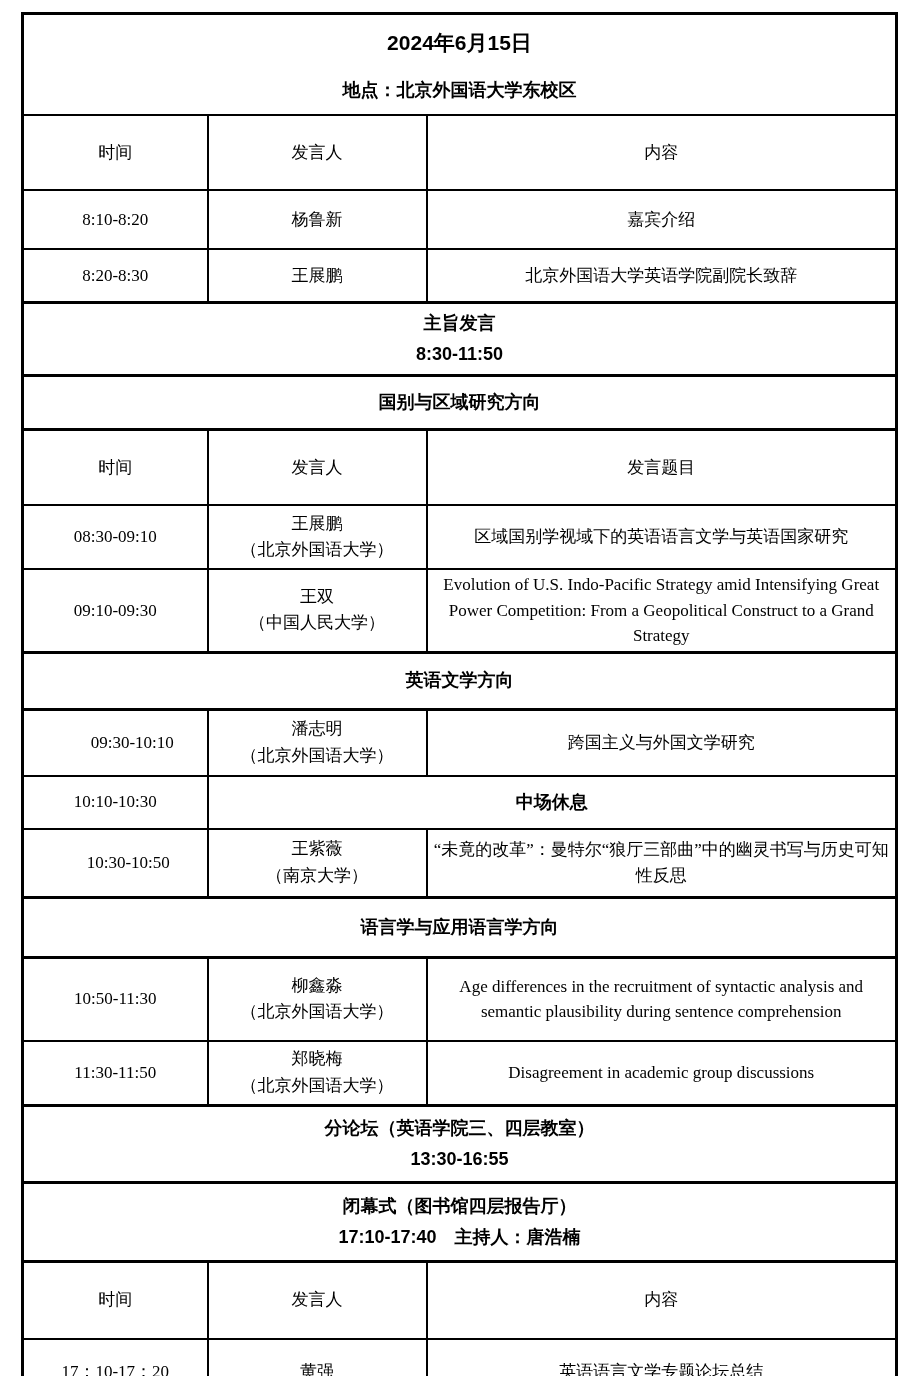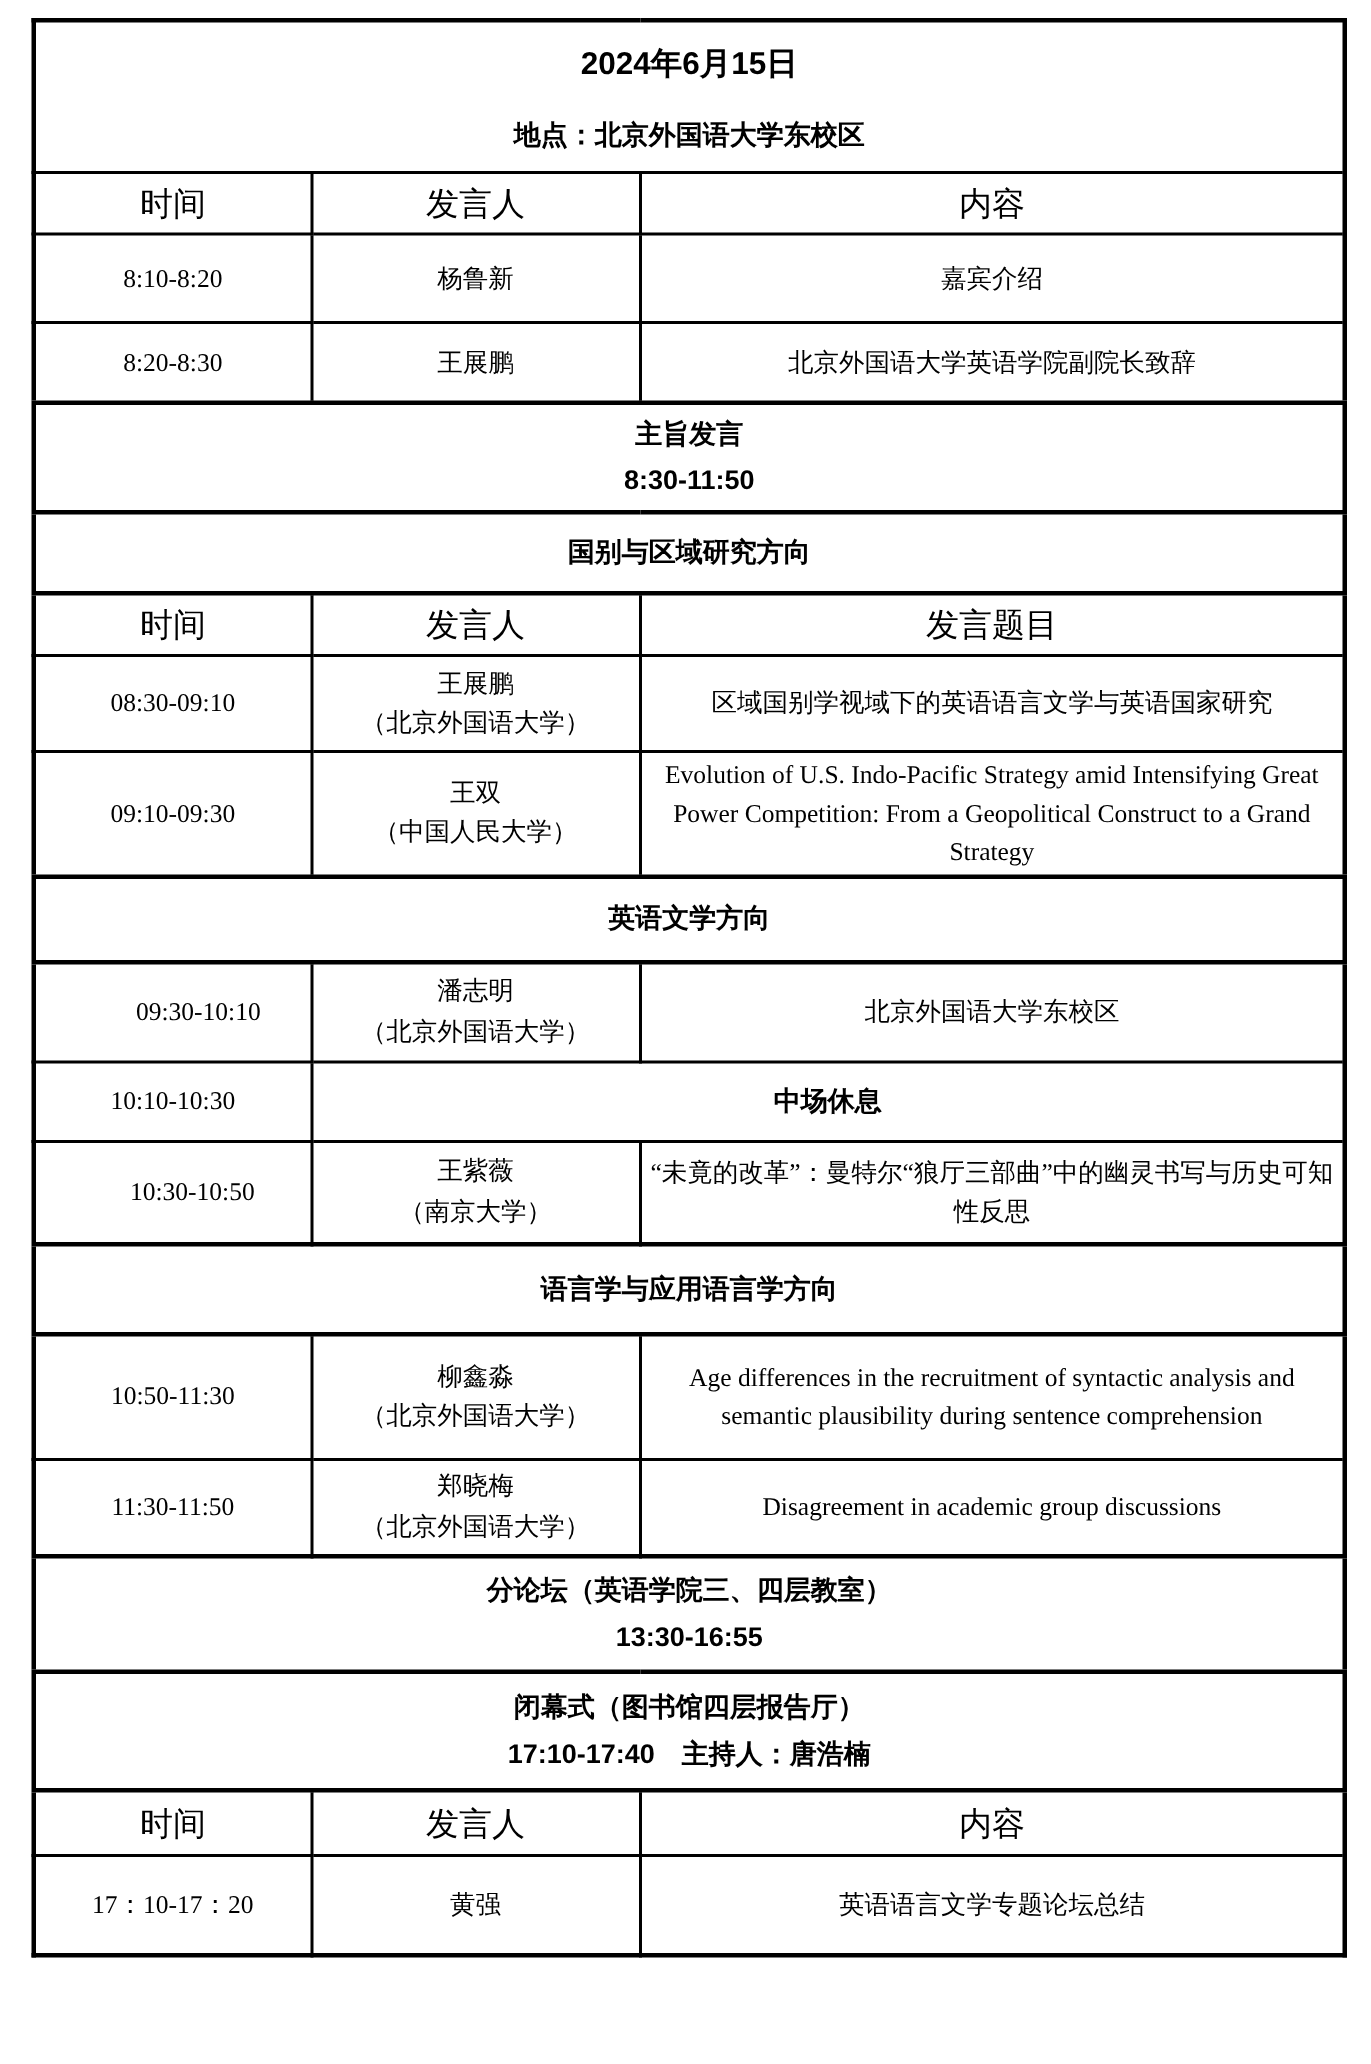--- a/index.html
+++ b/index.html
@@ -49,22 +49,22 @@
     margin: 10px 0 18px 0;
   }
   .loc-line {
     font-size: 18px;
     margin: 0 0 8px 0;
   }
   .banner-line {
     margin: 4px 0;
   }
   td.col-header {
-    font-size: 22px;
-    padding: 3px 6px;
+    font-size: 17px;
+    padding: 20px 6px;
   }
   td.break-cell {
     font-family: "Liberation Sans", sans-serif;
     font-weight: bold;
     font-size: 18px;
   }
   .speaker-line, .affil-line {
     line-height: 1.55;
   }
 </style>
@@ -141,21 +141,21 @@
     <tr>
       <td colspan="3" class="banner" style="height:50px;">英语文学方向</td>
     </tr>
 
     <tr>
       <td style="height:60px;padding-left:40px;">09:30-10:10</td>
       <td>
         <div class="speaker-line">潘志明</div>
         <div class="affil-line">（北京外国语大学）</div>
       </td>
-      <td>北京外国语大学东校区</td>
+      <td>跨国主义与外国文学研究</td>
     </tr>
 
     <tr>
       <td style="height:47px;">10:10-10:30</td>
       <td colspan="2" class="break-cell">中场休息</td>
     </tr>
 
     <tr>
       <td style="height:62px;padding-left:32px;">10:30-10:50</td>
       <td>

